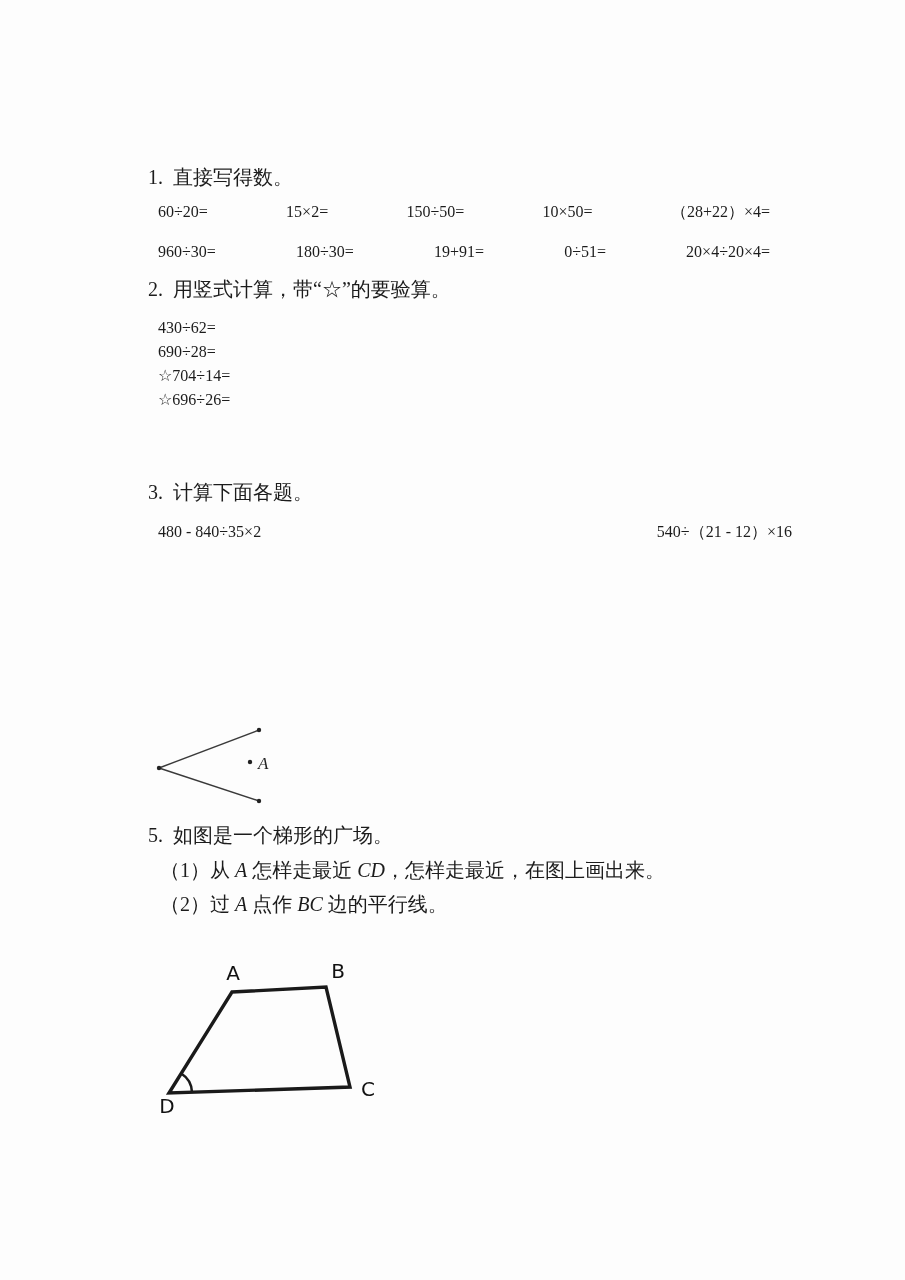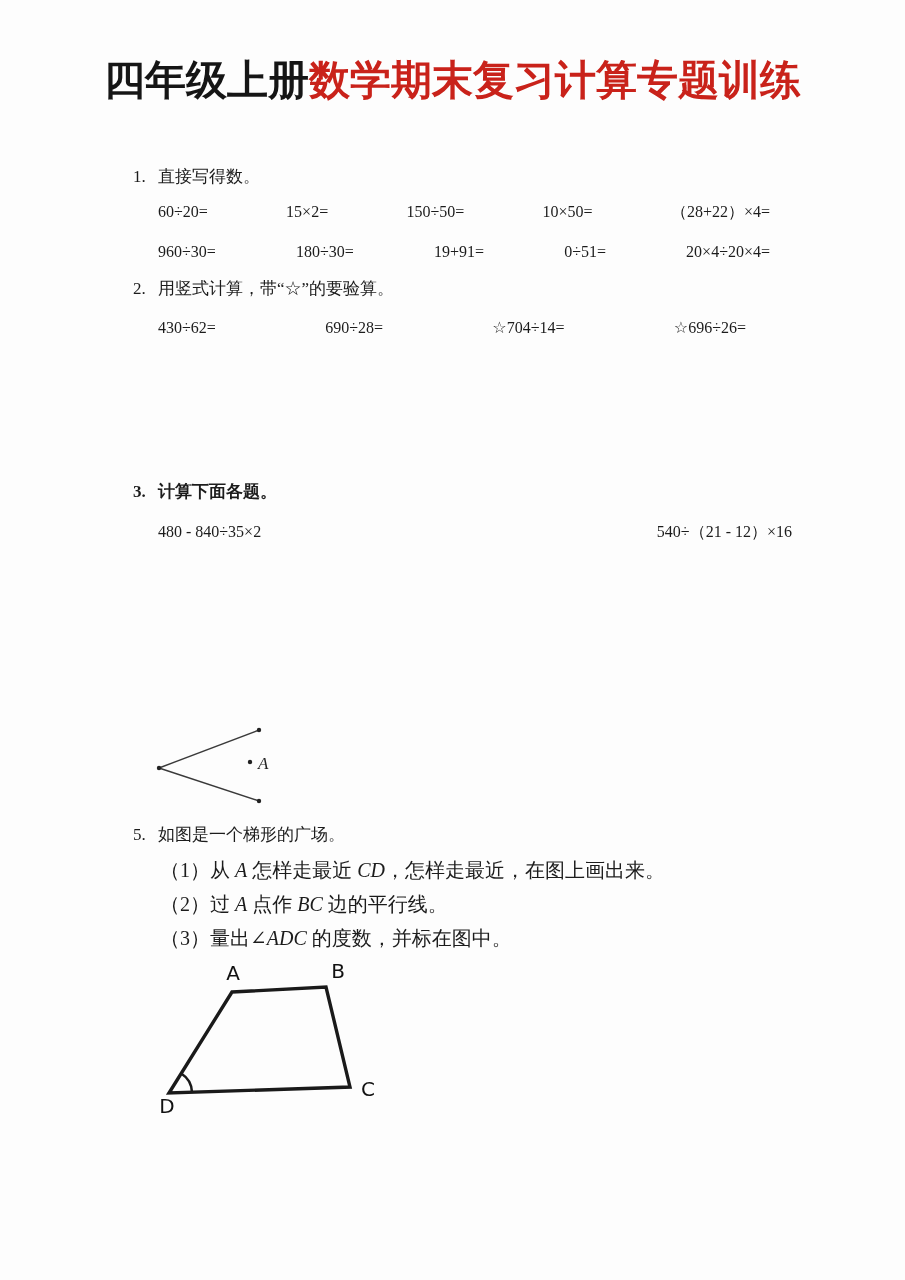--- a/index.html
+++ b/index.html
@@ -16,22 +16,22 @@
     text-align:center;
     font-family:"DejaVu Sans","Liberation Sans",sans-serif;
     font-weight:bold;
     font-size:41px;line-height:52px;
     letter-spacing:0px;
     white-space:nowrap;
   }
   .doc-title .t-red{color:#c9221a;}
   .doc-title .t-black{color:#151515;}
   .prob-header{
-    position:absolute;left:133px;
-    font-size:17px;line-height:24px;white-space:nowrap;
+    position:absolute;left:148px;
+    font-size:20px;line-height:24px;white-space:nowrap;
   }
   .prob-num{display:inline-block;min-width:25px;}
   .expr-row{
     position:absolute;left:158px;
     display:flex;justify-content:space-between;
     font-size:16px;line-height:24px;
   }
   .expr{white-space:nowrap;}
   .subitem{
     position:absolute;left:160px;
@@ -47,23 +47,20 @@
   .fig-label-sans{
     font-family:"DejaVu Sans","Liberation Sans",sans-serif;
     font-size:20px;fill:#111;
   }
 </style>
 </head>
 <body>
 
 <div class="page">
 
-  <div class="doc-title">
-    <span class="t-black">四年级上册</span><span class="t-red" style="color: rgb(201, 34, 26);">数学期末复习计算专题训练</span>
-  </div>
 
   <div class="prob-header" style="top:165px;">
     <span class="prob-num">1.</span><span>直接写得数。</span>
   </div>
   <div class="expr-row" style="top:200px;width:612px;">
     <span class="expr">60÷20=</span>
     <span class="expr">15×2=</span>
     <span class="expr">150÷50=</span>
     <span class="expr">10×50=</span>
     <span class="expr">（28+22）×4=</span>
@@ -72,28 +69,28 @@
     <span class="expr">960÷30=</span>
     <span class="expr">180÷30=</span>
     <span class="expr">19+91=</span>
     <span class="expr">0÷51=</span>
     <span class="expr">20×4÷20×4=</span>
   </div>
 
   <div class="prob-header" style="top:277px;">
     <span class="prob-num">2.</span><span>用竖式计算，带“☆”的要验算。</span>
   </div>
-  <div class="expr-row" style="top:316px;width:588px;">
+  <div class="expr-row" style="top:316px;width:588px;flex-direction:column;">
     <span class="expr">430÷62=</span>
     <span class="expr">690÷28=</span>
     <span class="expr">☆704÷14=</span>
     <span class="expr">☆696÷26=</span>
   </div>
 
-  <div class="prob-header" style="top:480px;font-weight:bold;">
+  <div class="prob-header" style="top:480px;">
     <span class="prob-num">3.</span><span>计算下面各题。</span>
   </div>
   <div class="expr-row" style="top:520px;width:634px;text-align:right;">
     <span class="expr">480 - 840÷35×2</span>
     <span class="expr">540÷（21 - 12）×16</span>
   </div>
 
 
   <div class="fig" style="left:140px;top:715px;">
     <svg width="170" height="100" viewBox="0 0 170 100">
@@ -109,23 +106,20 @@
 
   <div class="prob-header" style="top:823px;">
     <span class="prob-num">5.</span><span>如图是一个梯形的广场。</span>
   </div>
   <div class="subitem" style="top:858px;">
     <span>（1）</span><span>从 </span><span class="it">A</span><span> 怎样走最近 </span><span class="it">CD</span><span>，怎样走最近，在图上画出来。</span>
   </div>
   <div class="subitem" style="top:892px;text-align:center;">
     <span>（2）</span><span>过 </span><span class="it">A</span><span> 点作 </span><span class="it">BC</span><span> 边的平行线。</span>
   </div>
-  <div class="subitem" style="top:926px;">
-    <span>（3）</span><span>量出∠</span><span class="it">ADC</span><span> 的度数，并标在图中。</span>
-  </div>
 
   <div class="fig" style="left:150px;top:958px;">
     <svg width="240" height="170" viewBox="0 0 240 170">
       <polygon points="82,34 176,29 200,129 19,135" fill="none" stroke="#1a1a1a" stroke-width="3.4" stroke-linejoin="miter"></polygon>
       <path d="M 31.2 115.5 A 23 23 0 0 1 42 134.2" fill="none" stroke="#1a1a1a" stroke-width="2.6"></path>
       <text x="83" y="22" text-anchor="middle" class="fig-label-sans">A</text>
       <text x="188" y="20" text-anchor="middle" class="fig-label-sans">B</text>
       <text x="218" y="138" text-anchor="middle" class="fig-label-sans">C</text>
       <text x="17" y="155" text-anchor="middle" class="fig-label-sans">D</text>
     </svg>

